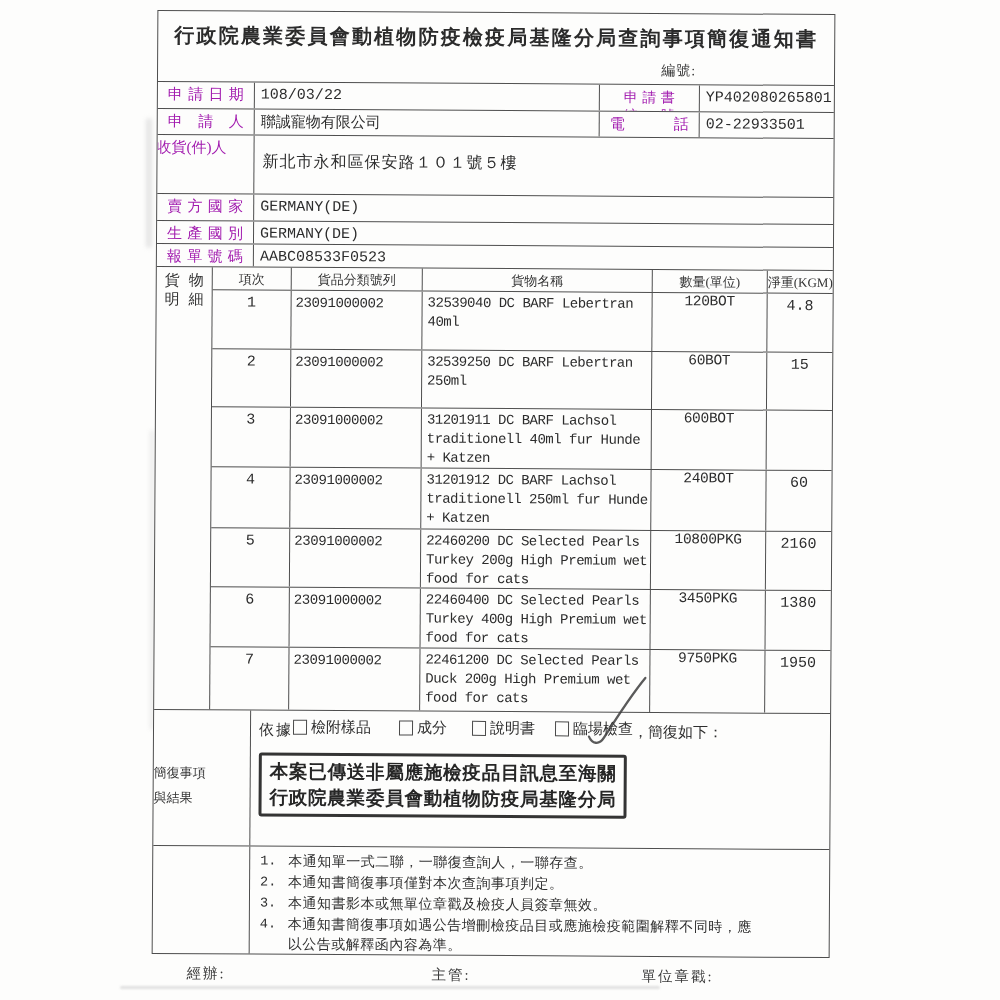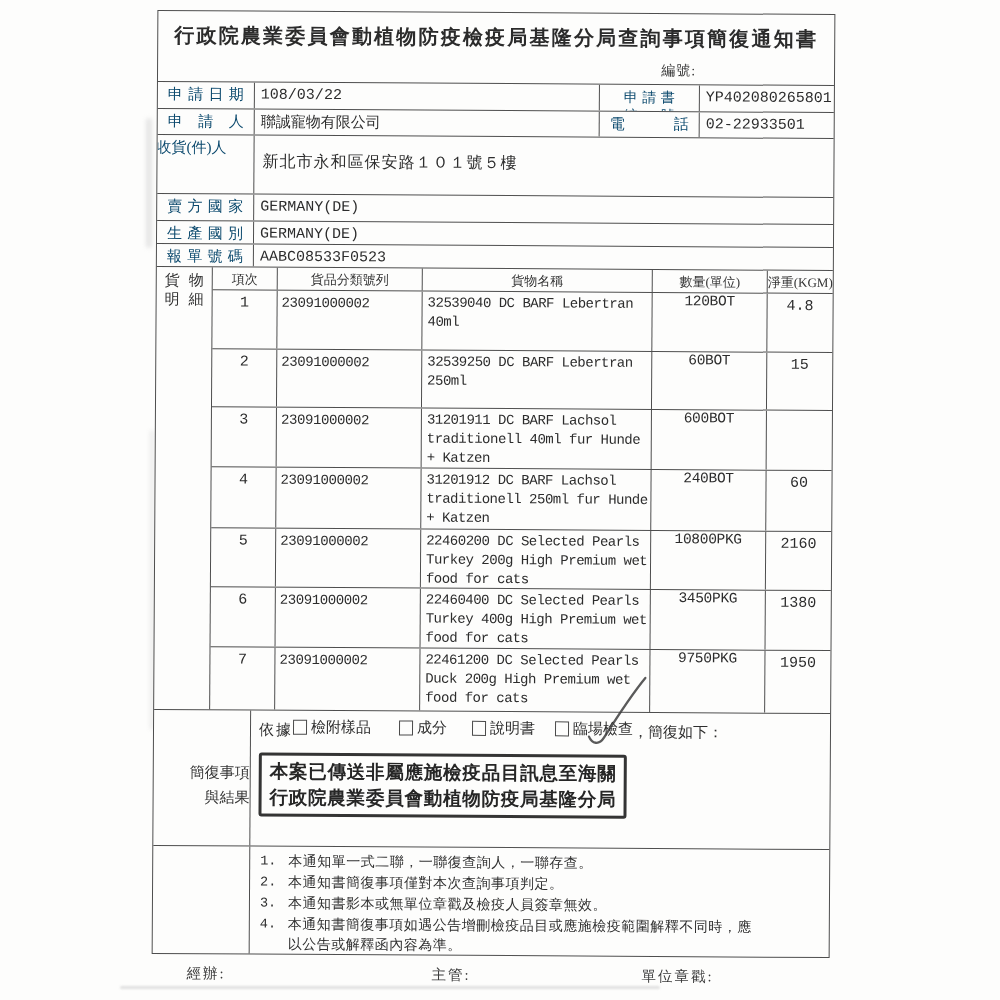--- a/index.html
+++ b/index.html
@@ -21,44 +21,44 @@
 
   .sec-title{position:relative;height:71px;border-bottom:1.5px solid #4e4e4e;box-sizing:border-box;}
   .title{padding-top:11px;text-align:center;font-size:20px;font-weight:700;letter-spacing:2.2px;color:#2b2b2b;white-space:nowrap;}
   .serial{position:absolute;right:138px;top:48px;font-size:14px;letter-spacing:1px;color:#3a3a3a;}
 
   .row{display:flex;border-bottom:1.5px solid #4e4e4e;box-sizing:border-box;overflow:hidden;}
   .h27{height:27px}.h26{height:26px}.h59{height:59px}.h23{height:23px}
   .cell{box-sizing:border-box;border-right:1.5px solid #4e4e4e;padding:3px 6px;font-size:15px;overflow:hidden;}
   .cell.lastc{border-right:none;}
   .w97{width:97px}.w345{width:345px}.w100{width:100px}.wrest{flex:1}
-  .lab{padding:3px 10px;text-align:justify;text-align-last:justify;color:#0c4a6e;}
+  .lab{padding:3px 10px;text-align:justify;text-align-last:justify;color:#a21caf;}
   .lab.sm{font-size:14px;padding:4px 24px;}
   .mono{font-family:"Liberation Mono", monospace;font-size:15px;padding-top:4px;color:#2c2c2c;}
   .consignee-label{text-align:left;text-align-last:auto;text-indent:-7px;padding-left:6px;}
   .addr{font-size:16px;padding:16px 0 0 8px;letter-spacing:1px;}
 
   .goods{display:flex;border-bottom:1.5px solid #4e4e4e;box-sizing:border-box;}
   .goods-label{width:79px;box-sizing:border-box;border-right:1.5px solid #4e4e4e;padding:4px 8px;font-size:15px;text-align:justify;text-align-last:justify;color:#333;}
   .gtable{flex:1;}
   .ghead{display:flex;height:23px;border-bottom:1.5px solid #4e4e4e;box-sizing:border-box;}
   .gh{box-sizing:border-box;border-right:1.5px solid #4e4e4e;font-size:13px;text-align:center;padding-top:3px;color:#333;overflow:hidden;white-space:nowrap;}
   .grow{display:flex;border-bottom:1.5px solid #4e4e4e;box-sizing:border-box;overflow:hidden;}
   .grow.last{border-bottom:none;}
   .rh59{height:59px}.rh58{height:58px}.rh60{height:60px}.rh61{height:61px}.rh62{height:62px}
   .gc{box-sizing:border-box;border-right:1.5px solid #4e4e4e;font-family:"Liberation Mono", monospace;color:#2c2c2c;overflow:hidden;}
-  .gw65{width:65px}.gw125{width:145px}.gw230{width:230px}.gw100{width:115px}.gw79{flex:1;border-right:none;}
+  .gw65{width:79px}.gw125{width:131px}.gw230{width:230px}.gw100{width:115px}.gw79{flex:1;border-right:none;}
   .gc.cno{text-align:center;font-size:15px;padding-top:4px;}
   .gc.ccode{font-size:14px;letter-spacing:-0.4px;padding:4px 1px 0 4px;}
   .gc.cdesc{font-size:14px;letter-spacing:-0.5px;line-height:19px;padding:2px 0 0 5px;white-space:pre-line;}
   .gc.cqty{text-align:center;font-size:14.5px;letter-spacing:-0.3px;}
   .gc.cwt{text-align:center;font-size:15px;padding-top:4px;}
 
   .reply{display:flex;height:136px;border-bottom:1.5px solid #4e4e4e;box-sizing:border-box;}
-  .reply-label{width:97px;box-sizing:border-box;border-right:1.5px solid #4e4e4e;text-align:right;font-size:15px;line-height:25px;padding-top:50px;color:#333;}
+  .reply-label{width:97px;box-sizing:border-box;border-right:1.5px solid #4e4e4e;text-align:left;font-size:13px;line-height:25px;padding-top:50px;color:#333;}
   .reply-content{flex:1;position:relative;}
   .basis-row{display:flex;align-items:baseline;padding:7px 0 0 8px;font-size:15px;height:30px;box-sizing:border-box;white-space:nowrap;}
   .basis-word{letter-spacing:2px;}
   .cbitem{display:inline-flex;align-items:flex-start;}
   .cb{display:inline-block;width:12px;height:13px;border:1.4px solid #4a4a4a;margin-right:4px;align-self:center;}
   .m28{margin-right:28px}.m25{margin-right:25px}.m20{margin-right:20px}
   .stamp{margin:12px 0 0 8px;width:368px;height:64px;box-sizing:border-box;border:3px solid #343434;border-radius:3px;padding:3px 8px;overflow:hidden;}
   .stamp div{font-weight:700;font-size:18.5px;line-height:26px;letter-spacing:0;text-align:justify;text-align-last:justify;color:#262626;white-space:nowrap;}
 
   .notes{display:flex;height:107px;box-sizing:border-box;}

